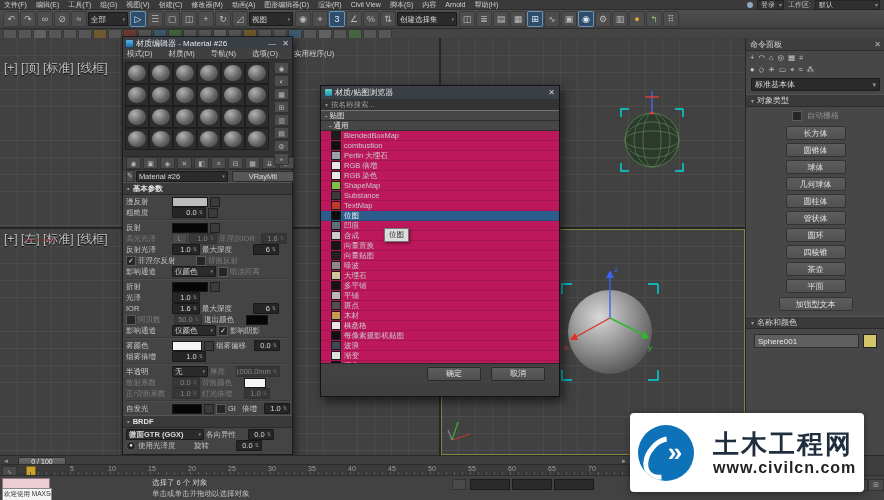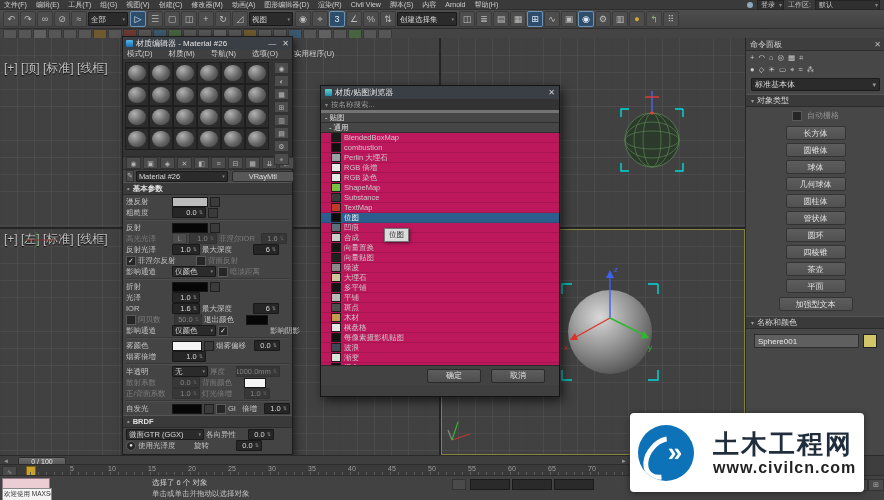--- a/index.html
+++ b/index.html
@@ -79,21 +79,21 @@
   .me-params{padding:1px 3px}
   .prow{display:flex;align-items:center;height:11px}
   .psep{height:1px;background:#383838;border-bottom:1px solid #4e4e4e;margin:1px 0}
   .me-roll{height:11px;background:#3a3a3a;border-top:1px solid #555;border-bottom:1px solid #2b2b2b;color:#e2e2e2;display:flex;align-items:center;padding:0 4px;font-weight:bold}
   .me-roll::before{content:"•";color:#9a9a9a;margin-right:3px}
   
   .browser{position:absolute;left:320px;top:85px;width:238px;height:310px;background:#3f3f3f;border:1px solid #141414;box-shadow:3px 4px 10px rgba(0,0,0,.6);font-size:7.5px}
   .br-title{height:13px;background:#3a3f45;display:flex;align-items:center;padding:0 4px;color:#e8e8e8;font-size:8px}
   .br-appicon{width:7px;height:7px;background:linear-gradient(#66d2c9,#1a8fae);margin-right:3px;border-radius:1px}
   .br-close{margin-left:auto;color:#d0d0d0}
-  .br-search{height:11px;background:#333;border-bottom:3px solid #737373;display:flex;align-items:center;padding:0 4px;color:#9b9b9b}
+  .br-search{height:11px;background:#333;border-bottom:1px solid #737373;display:flex;align-items:center;padding:0 4px;color:#9b9b9b}
   .br-search::before{content:"▾";margin-right:3px;color:#888;font-size:6px}
   .br-list{height:252px;overflow:hidden;background:#be185d}
   .bgroup{height:9px;display:flex;align-items:center;padding:0 4px;background:#464646;border-bottom:1px solid #2f2f2f;color:#e0e0e0}
   .brow{height:9px;display:flex;align-items:center;padding:0 2px 0 10px;border-bottom:1px solid rgba(0,0,0,.12);color:#c9c9c9}
   .brow.selected{background:#2c5d8c;color:#fff}
   .bicon{width:8px;height:7px;border:1px solid #1a1a1a;margin-right:3px;flex:none}
   .blabel{white-space:nowrap;overflow:hidden}
   .br-foot{height:19px;display:flex;align-items:center;justify-content:flex-end;gap:10px;padding:0 14px;background:#424242;border-top:1px solid #2a2a2a}
   .br-btn{width:52px;height:12px;background:linear-gradient(#5d5d5d,#4e4e4e);border:1px solid #2a2a2a;border-radius:2px;color:#e2e2e2;display:flex;align-items:center;justify-content:center;font-size:8px}
   .tooltip{position:absolute;left:384px;top:228px;background:#dcdcdc;border:1px solid #777;color:#222;font-size:7.5px;padding:1px 4px;box-shadow:1px 1px 3px rgba(0,0,0,.5)}
@@ -478,21 +478,21 @@
             <span class="pc t-chk"></span>
             <span class="pc t-lbl gray" style="width: 34px;">阿贝数</span>
             <span class="pc t-fld gray spin" style="width: 22px;">50.0</span>
             <span class="pc t-lbl" style="width: 40px;">退出颜色</span>
             <span class="pc t-sw" style="width: 20px; background: rgb(6, 6, 6);"></span>
           </div>
           <div class="prow">
             <span class="pc t-lbl" style="width: 44px;">影响通道</span>
             <span class="pc t-dd" style="width: 38px;">仅颜色</span>
             <span class="pc t-chk">✓</span>
-            <span class="pc t-lbl" style="width: 40px; margin-left: 40px;">影响阴影</span>
+            <span class="pc t-lbl" style="width: 40px;">影响阴影</span>
           </div>
         </div>
       <div class="psep"></div>
       <div>
           <div class="prow">
             <span class="pc t-lbl" style="width: 44px;">雾颜色</span>
             <span class="pc t-sw" style="width: 28px; background: rgb(245, 245, 245);"></span>
             <span class="pc t-mapbtn"></span>
             <span class="pc t-lbl" style="width: 36px;">烟雾偏移</span>
             <span class="pc t-fld spin" style="width: 20px;">0.0</span>
@@ -533,21 +533,21 @@
             <span class="pc t-lbl" style="width: 12px;">GI</span>
             <span class="pc t-lbl" style="width: 20px;">倍增</span>
             <span class="pc t-fld spin" style="width: 20px;">1.0</span>
           </div>
         </div>
     </div>
     <div class="me-roll">BRDF</div>
     <div class="me-params">
       <div>
           <div class="prow">
-            <span class="pc t-dd" style="width: 72px;">微面GTR (GGX)</span>
+            <span class="pc t-dd" style="width: 72px; font-weight: bold;">微面GTR (GGX)</span>
             <span class="pc t-lbl" style="width: 40px;">各向异性</span>
             <span class="pc t-fld spin" style="width: 20px;">0.0</span>
           </div>
           <div class="prow">
             <span class="pc t-radio">●</span>
             <span class="pc t-lbl" style="width: 54px;">使用光泽度</span>
             <span class="pc t-lbl" style="width: 40px;">旋转</span>
             <span class="pc t-fld spin" style="width: 20px;">0.0</span>
           </div>
         </div>

